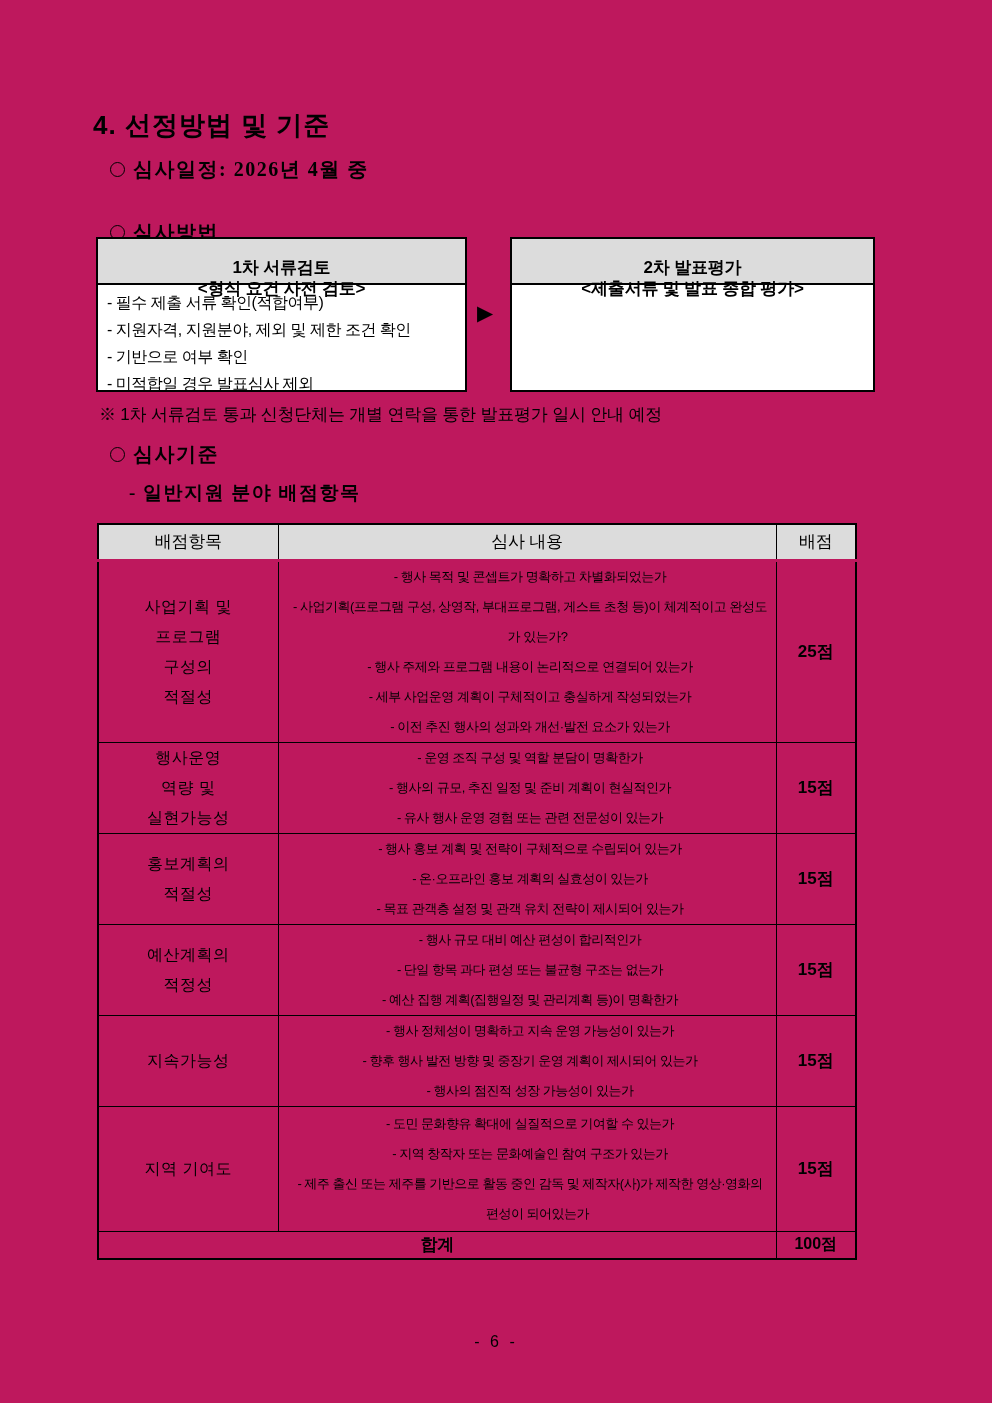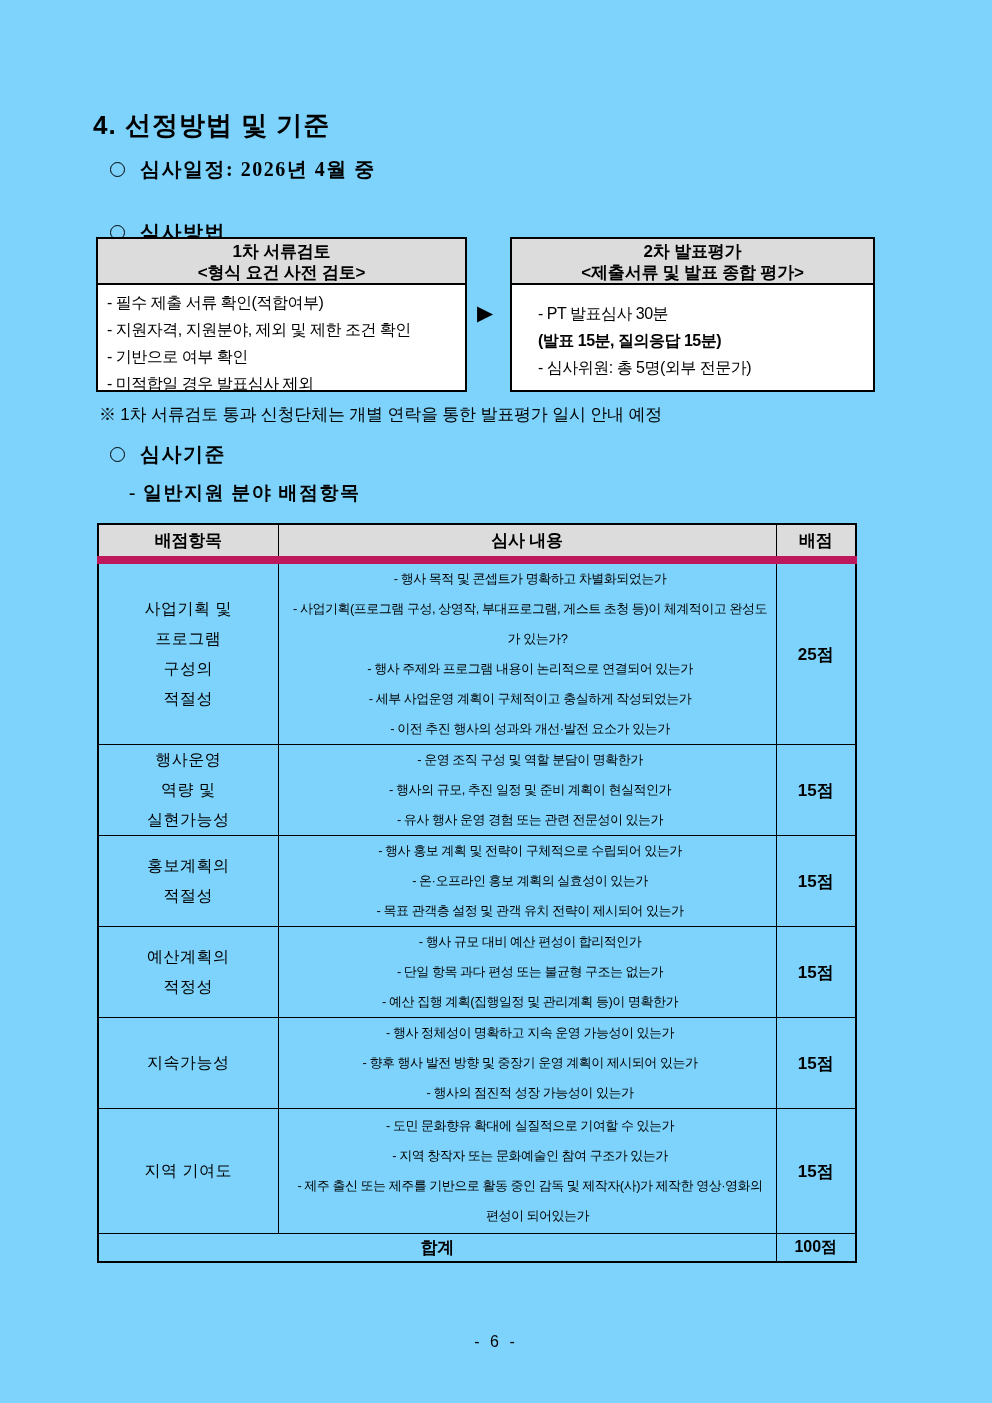--- a/index.html
+++ b/index.html
@@ -1,28 +1,28 @@
 <!DOCTYPE html>
 <html><head>
 <meta charset="utf-8">
 <style>
   * { margin:0; padding:0; box-sizing:border-box; }
   html, body { background:#ffffff; }
   .page {
-    position:relative; width:992px; height:1403px; background:#7dd3fc;
+    position:relative; width:992px; height:1403px; background:#be185d;
     color:#000; font-family:"Liberation Sans", sans-serif; overflow:hidden;
   }
   
   .doc-title {
     position:absolute; left:93px; top:108px;
     font-size:26px; font-weight:bold; letter-spacing:1px;
     font-family:"Liberation Sans", sans-serif;
   }
   .serif-line {
-    position:absolute; display:flex; align-items:center; gap:15px;
+    position:absolute; display:flex; align-items:center; gap:8px;
     font-family:"Liberation Serif", serif; font-weight:bold;
     font-size:20px; letter-spacing:1.5px;
   }
   .circle-bullet {
     display:inline-block; width:15px; height:15px;
     border:1.8px solid #000; border-radius:50%; flex:0 0 auto;
   }
   .sub-serif-line {
     position:absolute; left:129px; top:480px;
     font-family:"Liberation Serif", serif; font-weight:bold;
@@ -35,43 +35,43 @@
   
   .flow-box {
     position:absolute; top:237px; height:155px;
     border:2px solid #000; background:#fff; overflow:hidden;
   }
   .flow-box-1 { left:96px; width:371px; }
   .flow-box-2 { left:510px; width:365px; }
   .box-header {
     background:#dcdcdc; border-bottom:2px solid #000;
     height:46px; text-align:center; font-weight:bold;
-    font-size:17px; line-height:21px; padding-top:2px; letter-spacing:-0.2px;
+    font-size:17px; line-height:21px; padding-top:18px; letter-spacing:-0.2px;
   }
   .box-items { padding:4px 4px 0 9px; }
   .flow-box-2 .box-items { padding:15px 4px 0 26px; }
   .flow-item {
     font-size:16px; line-height:27px; letter-spacing:-0.5px; white-space:nowrap;
   }
   .flow-item.bold { font-weight:bold; }
   .flow-arrow {
     position:absolute; left:477px; top:302px;
     font-size:21px; line-height:21px;
   }
   
   .criteria-table {
     position:absolute; left:97px; top:523px; width:758px;
     border-collapse:collapse; border:2px solid #000; table-layout:fixed;
   }
   .criteria-table th, .criteria-table td {
     border:1px solid #000; overflow:hidden;
   }
   .criteria-table thead th {
-    background:#dcdcdc; border-bottom:8px solid #be185d;
-    height:36px; font-size:17px; font-weight:bold;
+    background:#dcdcdc; border-bottom:3px solid #be185d;
+    height:36px; font-size:17px; font-weight:normal;
     text-align:center; vertical-align:middle; letter-spacing:-0.2px;
   }
   tbody tr:nth-child(1) { height:181px; }
   tbody tr:nth-child(2), tbody tr:nth-child(3),
   tbody tr:nth-child(4), tbody tr:nth-child(5) { height:90px; }
   tbody tr:nth-child(6) { height:125px; }
   tbody tr:nth-child(7) { height:28px; }
   .cat-cell { text-align:center; vertical-align:middle; }
   .cat-cell div { font-size:16px; line-height:30px; letter-spacing:0.5px; }
   .content-cell { padding:0 8px 0 14px; vertical-align:middle; }
@@ -128,25 +128,20 @@
       </div>
   </div>
 
   <div class="flow-arrow">▶</div>
 
   <div class="flow-box flow-box-2">
     <div class="box-header">
       <div>2차 발표평가</div>
       <div>&lt;제출서류 및 발표 종합 평가&gt;</div>
     </div>
-    <div class="box-items">
-        <div class="flow-item">- PT 발표심사 30분</div>
-        <div class="flow-item bold">(발표 15분, 질의응답 15분)</div>
-        <div class="flow-item">- 심사위원: 총 5명(외부 전문가)</div>
-      </div>
   </div>
 
   <div class="note-line">※ 1차 서류검토 통과 신청단체는 개별 연락을 통한 발표평가 일시 안내 예정</div>
 
   <div class="serif-line" style="left:110px; top:441px;">
     <span class="circle-bullet"></span>
     <span>심사기준</span>
   </div>
 
   <div class="sub-serif-line">- 일반지원 분야 배점항목</div>

